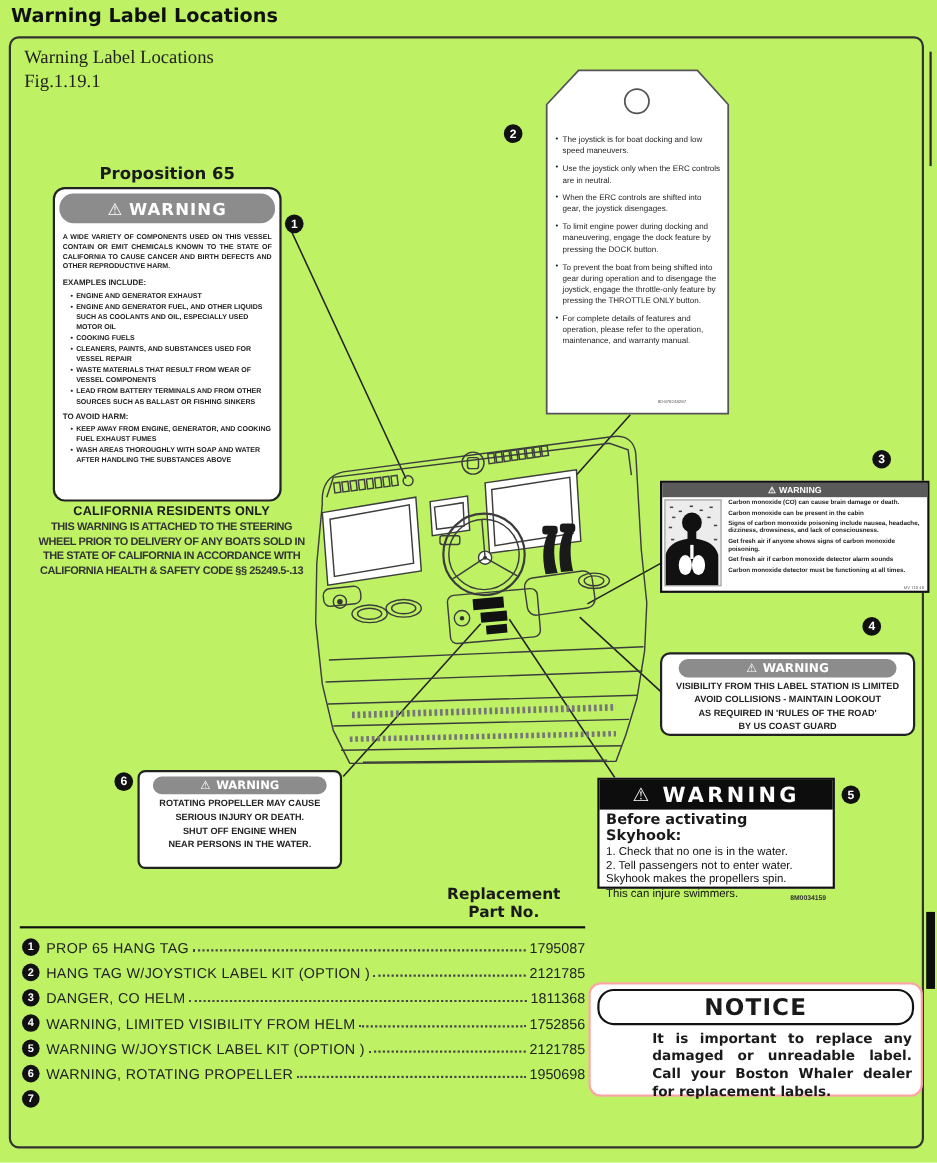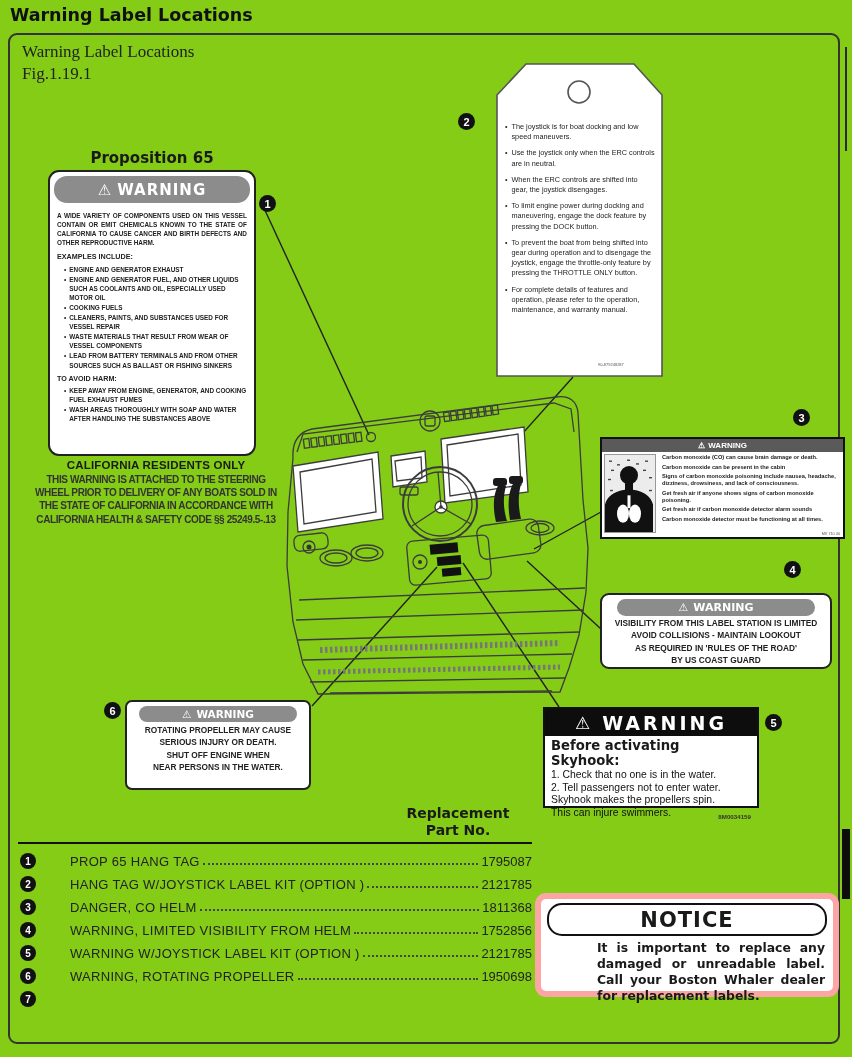--- a/index.html
+++ b/index.html
@@ -1,18 +1,18 @@
 <!DOCTYPE html>
 <html><head>
 <meta charset="utf-8">
 <style>
   * { margin:0; padding:0; box-sizing:border-box; }
   html,body { background:#fff; }
   body { font-family:"Liberation Sans", sans-serif; color:#1a1a1a; }
-  #page { position:relative; width:852px; height:1057px; background:#84cc16; overflow:hidden; }
+  #page { position:relative; width:852px; height:1057px; background:#bef264; overflow:hidden; }
   .abs { position:absolute; }
 
   .page-title { left:10px; top:5px; font-family:"DejaVu Sans",sans-serif; font-weight:bold; font-size:17.5px; color:#111; }
   .main-frame { left:8px; top:33px; width:832px; height:1011px; border:2px solid #333; border-radius:9px; }
   .fig-heading { left:22px; top:41px; font-family:"Liberation Serif", serif; font-size:17px; color:#222; line-height:1.3; z-index:2; }
 
   .edge-thin { left:845px; top:47px; width:2px; height:104px; background:#2a2a2a; z-index:3; }
   .edge-thick { left:842px; top:829px; width:8px; height:70px; background:#0d0d0d; z-index:3; }
 
   svg.figure-art { left:0; top:0; z-index:1; }
@@ -68,26 +68,26 @@
 
   
   .callout { width:17px; height:17px; border-radius:50%; background:#111; color:#fff; font-weight:bold; font-size:11px; display:flex; align-items:center; justify-content:center; z-index:4; }
 
   
   .tbl-header { left:393px; top:805px; width:130px; text-align:center; font-family:"DejaVu Sans",sans-serif; font-weight:bold; font-size:14px; line-height:1.2; z-index:2; }
   .tbl-rule { left:18px; top:842px; width:514px; border-top:2.5px solid #111; z-index:2; }
   .tbl-rows { left:20px; top:848px; width:512px; z-index:2; }
   .tbl-row { display:flex; align-items:flex-end; height:23px; }
   .tbl-row .callout { position:static; width:16px; height:16px; font-size:10px; margin:0 6px 2px 0; flex:none; }
-  .tbl-label { font-size:13px; letter-spacing:0.3px; white-space:nowrap; padding-bottom:2px; color:#222;margin-left:28px; }
+  .tbl-label { font-size:13px; letter-spacing:0.3px; white-space:nowrap; padding-bottom:2px; color:#222; }
   .tbl-leader { flex:1; border-bottom:2px dotted #444; margin:0 3px 6px 3px; min-width:8px; }
   .tbl-part { font-size:13px; white-space:nowrap; padding-bottom:2px; color:#222; }
 
   
-  .notice-box { left:535px; top:893px; width:304px; height:104px; border:6px solid #fca5a5; border-radius:11px; background:#fff; z-index:2; }
+  .notice-box { left:535px; top:893px; width:304px; height:104px; border:2px solid #fca5a5; border-radius:11px; background:#fff; z-index:2; }
   .notice-header { margin:4px 6px 2px 6px; height:33px; border:2.5px solid #111; border-radius:15px; display:flex; align-items:center; justify-content:center; font-family:"DejaVu Sans",sans-serif; font-weight:bold; font-size:21px; letter-spacing:1px; }
   .notice-body { padding:2px 8px; font-family:"DejaVu Sans",sans-serif; font-weight:bold; font-size:12.4px; line-height:1.28; text-align:justify;margin-left:48px; }
 </style>
 </head>
 <body>
 
 <div id="page">
 
   <div class="abs page-title">Warning Label Locations</div>
   <div class="abs main-frame"></div>

